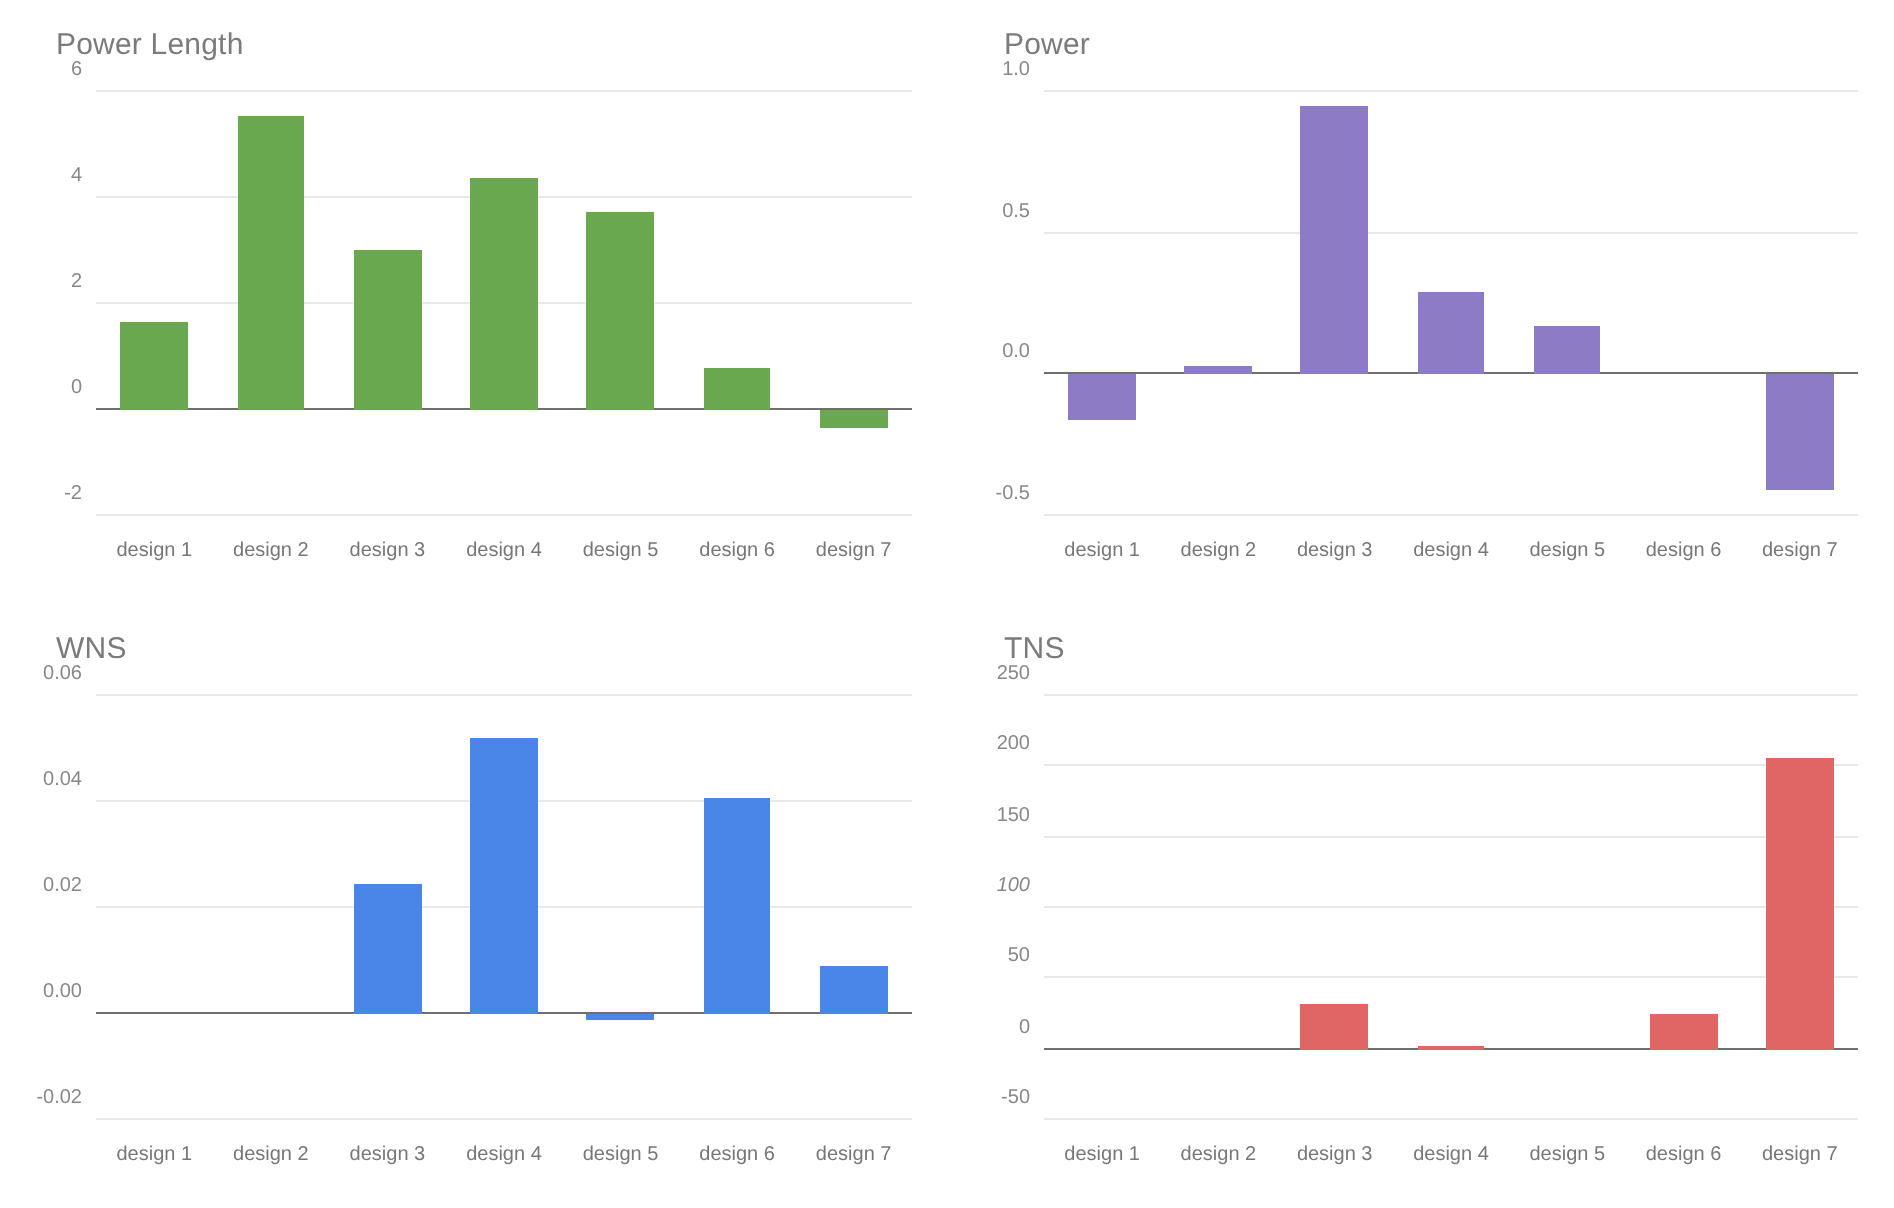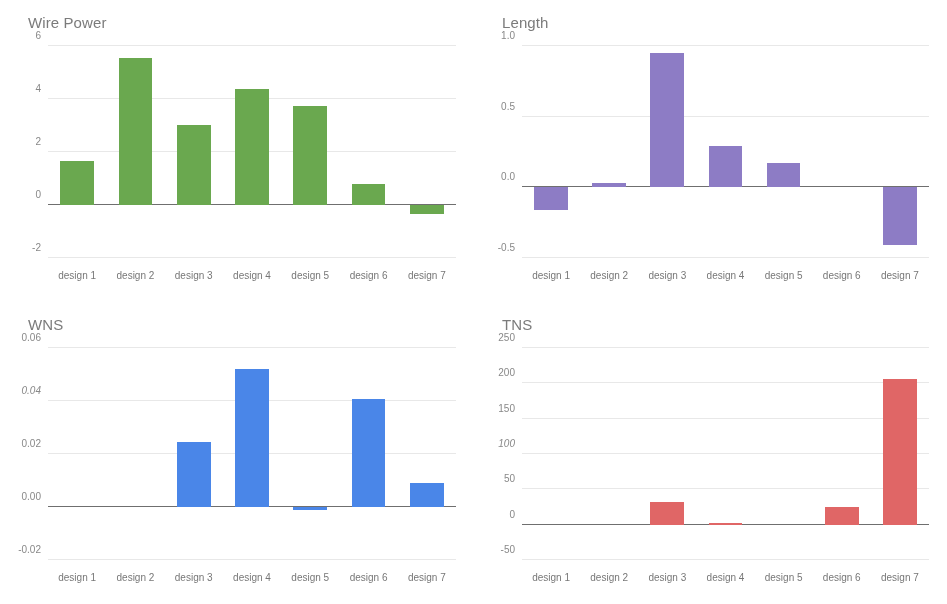--- a/index.html
+++ b/index.html
@@ -80,21 +80,21 @@
     color:#777;
     white-space:nowrap;
   }
 </style>
 </head>
 <body>
 
 <div class="grid">
 
   <div class="panel">
-    <div class="chart-title">Wire Power</div>
+    <div class="chart-title">Power Length</div>
     <div class="plot">
       <div class="gridlines">
           <div class="gl" style="bottom: 100%;"></div>
           <div class="gl" style="bottom: 75%;"></div>
           <div class="gl" style="bottom: 50%;"></div>
           <div class="gl zero" style="bottom: 25%;"></div>
           <div class="gl" style="bottom: 0%;"></div>
         </div>
       <div class="ylabels">
           <div class="ylab" style="bottom: 100%;">6</div>
@@ -132,21 +132,21 @@
         <div class="xlab">design 2</div>
         <div class="xlab">design 3</div>
         <div class="xlab">design 4</div>
         <div class="xlab">design 5</div>
         <div class="xlab">design 6</div>
         <div class="xlab">design 7</div>
       </div>
   </div>
 
   <div class="panel">
-    <div class="chart-title">Length</div>
+    <div class="chart-title">Power</div>
     <div class="plot">
       <div class="gridlines">
           <div class="gl" style="bottom: 100%;"></div>
           <div class="gl" style="bottom: 66.6667%;"></div>
           <div class="gl zero" style="bottom: 33.3333%;"></div>
           <div class="gl" style="bottom: 0%;"></div>
         </div>
       <div class="ylabels">
           <div class="ylab" style="bottom: 100%;">1.0</div>
           <div class="ylab" style="bottom: 66.6667%;">0.5</div>
@@ -193,21 +193,21 @@
     <div class="plot">
       <div class="gridlines">
           <div class="gl" style="bottom: 100%;"></div>
           <div class="gl" style="bottom: 75%;"></div>
           <div class="gl" style="bottom: 50%;"></div>
           <div class="gl zero" style="bottom: 25%;"></div>
           <div class="gl" style="bottom: 0%;"></div>
         </div>
       <div class="ylabels">
           <div class="ylab" style="bottom: 100%;">0.06</div>
-          <div class="ylab" style="bottom: 75%; font-style: italic;">0.04</div>
+          <div class="ylab" style="bottom: 75%;">0.04</div>
           <div class="ylab" style="bottom: 50%;">0.02</div>
           <div class="ylab" style="bottom: 25%; margin-left: 31px;">0.00</div>
           <div class="ylab" style="bottom: 0%;">-0.02</div>
         </div>
       <div class="bars">
           <div class="slot">
             <div class="bar" title="design 1: 0" style="background: rgb(74, 134, 232); bottom: 25%; height: 0%;"></div>
           </div>
           <div class="slot">
             <div class="bar" title="design 2: 0" style="background: rgb(74, 134, 232); bottom: 25%; height: 0%;"></div>

